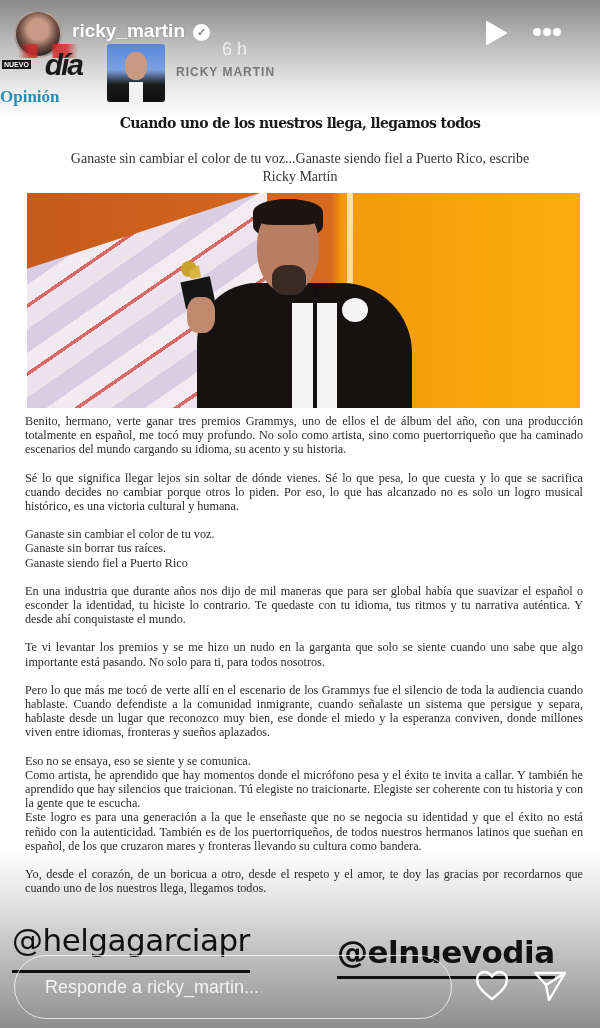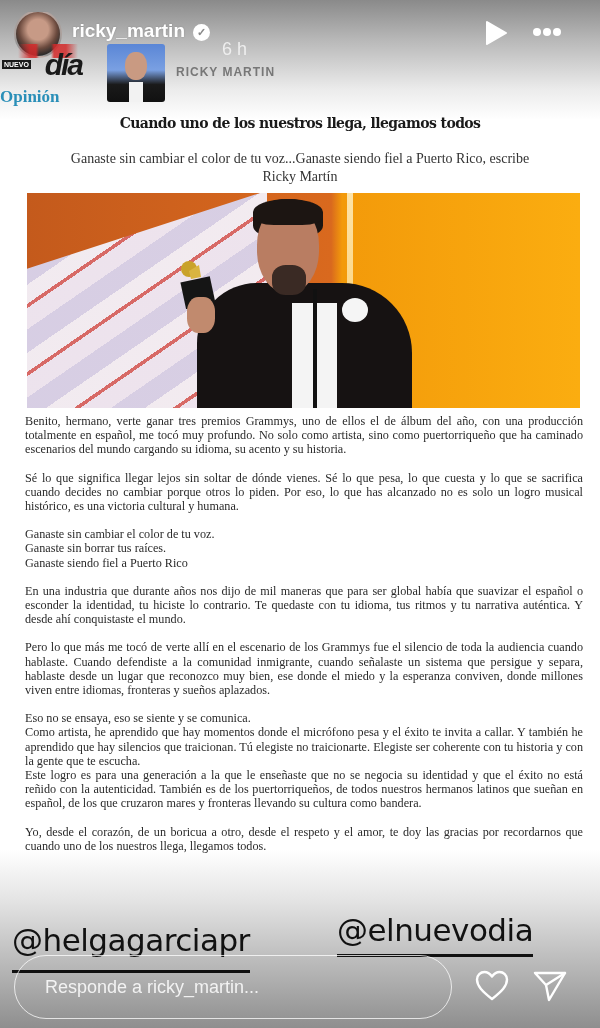--- a/index.html
+++ b/index.html
@@ -140,21 +140,21 @@
     }
     .body-text p { margin-bottom: 14px; }
     .body-text p.tight { margin-bottom: 0; }
     .body-text p.left { text-align: left; }
     
     .mention {
       position: absolute; font-family: "DejaVu Sans", sans-serif; font-size: 31px; color: #111;
       letter-spacing: -0.5px; cursor: pointer;
     }
     .mention-1 { left: 12px; top: 918px; border-bottom: 3px solid #111; padding-bottom: 8px; line-height: 44px; }
-    .mention-2 { left: 337px; top: 906px; border-bottom: 3px solid #111; line-height: 48px; }
+    .mention-2 { left: 337px; top: 928px; border-bottom: 3px solid #111; line-height: 48px; font-weight: bold; }
     
     .reply-input {
       position: absolute; left: 14px; top: 955px; width: 438px; height: 64px;
       border: 1.5px solid rgba(255,255,255,0.75); border-radius: 32px;
       background: transparent; color: #fff; font-size: 18px; padding-left: 30px;
       font-family: "Liberation Sans", sans-serif; outline: none;
     }
     .reply-input::placeholder { color: rgba(255,255,255,0.85); }
     .heart-btn { position: absolute; left: 474px; top: 968px; width: 36px; height: 36px; cursor: pointer; }
     .send-btn { position: absolute; left: 532px; top: 968px; width: 36px; height: 36px; cursor: pointer; }
@@ -214,20 +214,21 @@
     <div class="hand"></div>
   </div>
 
   <div class="body-text">
     <p>Benito, hermano, verte ganar tres premios Grammys, uno de ellos el de álbum del año, con una producción totalmente en español, me tocó muy profundo. No solo como artista, sino como puertorriqueño que ha caminado escenarios del mundo cargando su idioma, su acento y su historia.</p>
     <p>Sé lo que significa llegar lejos sin soltar de dónde vienes. Sé lo que pesa, lo que cuesta y lo que se sacrifica cuando decides no cambiar porque otros lo piden. Por eso, lo que has alcanzado no es solo un logro musical histórico, es una victoria cultural y humana.</p>
     <p class="tight left">Ganaste sin cambiar el color de tu voz.</p>
     <p class="tight left">Ganaste sin borrar tus raíces.</p>
     <p class="left">Ganaste siendo fiel a Puerto Rico</p>
     <p>En una industria que durante años nos dijo de mil maneras que para ser global había que suavizar el español o esconder la identidad, tu hiciste lo contrario. Te quedaste con tu idioma, tus ritmos y tu narrativa auténtica. Y desde ahí conquistaste el mundo.</p>
+    <p>Te vi levantar los premios y se me hizo un nudo en la garganta que solo se siente cuando uno sabe que algo importante está pasando. No solo para ti, para todos nosotros.</p>
     <p>Pero lo que más me tocó de verte allí en el escenario de los Grammys fue el silencio de toda la audiencia cuando hablaste. Cuando defendiste a la comunidad inmigrante, cuando señalaste un sistema que persigue y separa, hablaste desde un lugar que reconozco muy bien, ese donde el miedo y la esperanza conviven, donde millones viven entre idiomas, fronteras y sueños aplazados.</p>
     <p class="tight left">Eso no se ensaya, eso se siente y se comunica.</p>
     <p class="tight">Como artista, he aprendido que hay momentos donde el micrófono pesa y el éxito te invita a callar. Y también he aprendido que hay silencios que traicionan. Tú elegiste no traicionarte. Elegiste ser coherente con tu historia y con la gente que te escucha.</p>
     <p>Este logro es para una generación a la que le enseñaste que no se negocia su identidad y que el éxito no está reñido con la autenticidad. También es de los puertorriqueños, de todos nuestros hermanos latinos que sueñan en español, de los que cruzaron mares y fronteras llevando su cultura como bandera.</p>
     <p>Yo, desde el corazón, de un boricua a otro, desde el respeto y el amor, te doy las gracias por recordarnos que cuando uno de los nuestros llega, llegamos todos.</p>
   </div>
 
   <div class="mention mention-1">@helgagarciapr</div>
   <div class="mention mention-2">@elnuevodia</div>
 

